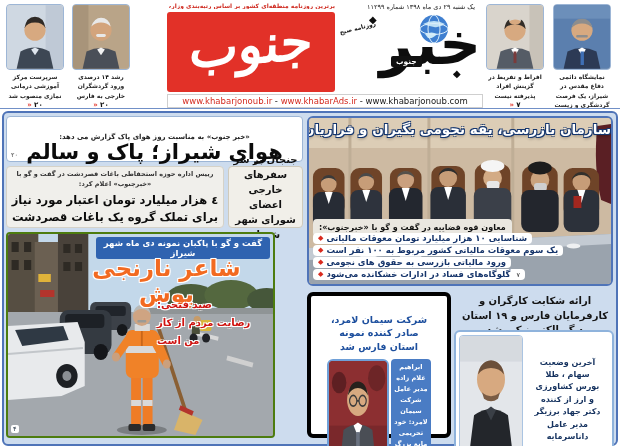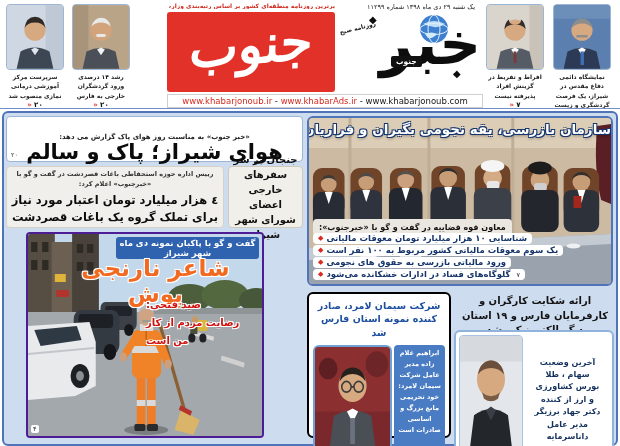--- a/index.html
+++ b/index.html
@@ -35,41 +35,41 @@
   .air{left:2px;top:3px;width:297px;height:46px;background:#fff;border:1px solid #9db6d6;border-radius:4px;text-align:center;padding-top:16px;}
   .air-kicker{font-size:7px;font-weight:bold;color:#222;direction:rtl;}
   .air-headline{font-size:21px;font-weight:bold;color:#0b0b0b;direction:rtl;line-height:1.1;}
   .air-pg{position:absolute;left:4px;bottom:2px;font-size:6.5px;color:#444;}
   .council{left:224px;top:53px;width:75px;height:62px;background:#f1efe9;border:1px solid #cfcabc;border-radius:4px;
            display:flex;align-items:center;justify-content:center;text-align:center;
            font-size:10px;font-weight:bold;color:#111;line-height:1.5;direction:rtl;padding:2px;}
   .gardens{left:2px;top:53px;width:218px;height:62px;background:#f0efeb;border:1px solid #d5d2c8;border-radius:4px;text-align:center;padding:3px 4px;direction:rtl;}
   .g-kicker{font-size:6.5px;font-weight:bold;color:#333;line-height:1.5;}
   .g-headline{font-size:11.5px;font-weight:bold;color:#0b0b0b;line-height:1.5;margin-top:2px;}
-  .sweeper{left:2px;top:119px;width:238px;height:206px;border:2px solid #4c1d95;border-radius:4px;overflow:hidden;background:#a3a8ad;margin-left:20px;}
+  .sweeper{left:2px;top:119px;width:269px;height:206px;border:2px solid #4d7c0f;border-radius:4px;overflow:hidden;background:#a3a8ad;}
   .sweeper svg{display:block;width:100%;height:100%;}
   .sw-kicker{position:absolute;top:3px;right:3px;left:88px;background:#2f63b0;color:#fff;font-size:8.5px;font-weight:bold;
              text-align:center;border-radius:3px;padding:1px 2px;direction:rtl;}
   .sw-title{position:absolute;top:21px;right:4px;width:205px;text-align:center;font-size:23px;font-weight:bold;color:#f26a21;direction:rtl;
             text-shadow:-1px -1px 0 #fff,1px -1px 0 #fff,-1px 1px 0 #fff,1px 1px 0 #fff,0 0 2px #fff;}
   .sw-quote{position:absolute;top:62px;right:16px;width:100px;text-align:left;font-size:10px;font-weight:bold;color:#cf1310;line-height:1.8;direction:rtl;
             text-shadow:-1px -1px 0 #fff,1px -1px 0 #fff,-1px 1px 0 #fff,1px 1px 0 #fff;}
   .sw-quote span{display:block;}
   .sw-pg{position:absolute;left:3px;bottom:3px;background:#fff;border-radius:2px;font-size:6.5px;padding:0 2px;color:#123;}
   .lead{left:303px;top:3px;width:306px;height:170px;background:#c9b7a0;border:2px solid #4f74b8;border-radius:6px;overflow:hidden;}
   .lead svg{display:block;width:100%;height:100%;}
   .lead-headline{position:absolute;top:3px;left:0;right:0;text-align:center;font-size:13.5px;font-weight:bold;color:#fff;direction:rtl;white-space:nowrap;
             text-shadow:-1px -1px 0 #15366e,1px -1px 0 #15366e,-1px 1px 0 #15366e,1px 1px 0 #15366e,0 2px 3px rgba(0,0,0,.35);}
   .lead-kicker{position:absolute;left:4px;top:101px;background:#eae7e0;border-radius:4px;padding:4px 6px;font-size:8px;font-weight:bold;color:#111;direction:rtl;width:max-content;}
   .bullets{position:absolute;left:4px;top:115px;}
   .brow{display:flex;align-items:center;background:#fff;border-radius:4px;padding:0 5px;margin-bottom:1px;width:max-content;height:11px;}
   .bdot{color:#d92b1f;font-size:7px;margin-right:3px;line-height:1;}
   .btxt{font-size:8.5px;font-weight:bold;color:#16356b;direction:rtl;line-height:1;}
   .bpg{font-size:6.5px;color:#333;margin-left:6px;}
-  .cement{left:303px;top:179px;width:144px;height:146px;background:#fff;border:2px solid #000000;border-radius:6px;padding:4px;}
+  .cement{left:303px;top:179px;width:144px;height:146px;background:#fff;border:4px solid #000000;border-radius:6px;padding:16px;}
   .cement-h{font-size:9.5px;font-weight:bold;color:#1d4f9e;text-align:center;line-height:1.4;direction:rtl;padding:1px 0;}
   .cement-row{display:flex;gap:2px;height:116px;margin-top:5px;}
   .cement-photo{flex:1.6;border:2px solid #6fa0d8;border-radius:6px;overflow:hidden;background:#8c2f31;}
   .cement-photo svg{display:block;width:100%;height:100%;}
   .cement-side{flex:1;background:#4a7cc4;border-radius:4px;color:#fff;font-size:6.5px;font-weight:bold;text-align:center;
                padding:3px 2px;line-height:1.7;direction:rtl;position:relative;}
   .cement-pg{position:absolute;left:3px;bottom:1px;font-size:6px;color:#dfe9f7;}
   .workers{left:452px;top:181px;width:158px;text-align:center;font-size:10px;font-weight:bold;color:#141414;line-height:1.45;direction:rtl;}
   .workers-pg{display:block;font-size:6px;color:#555;text-align:left;margin-left:10px;}
   .market{left:450px;top:217px;width:160px;height:140px;background:#fff;border:2px solid #8fb3dc;border-radius:6px;display:flex;padding:3px;gap:3px;}

